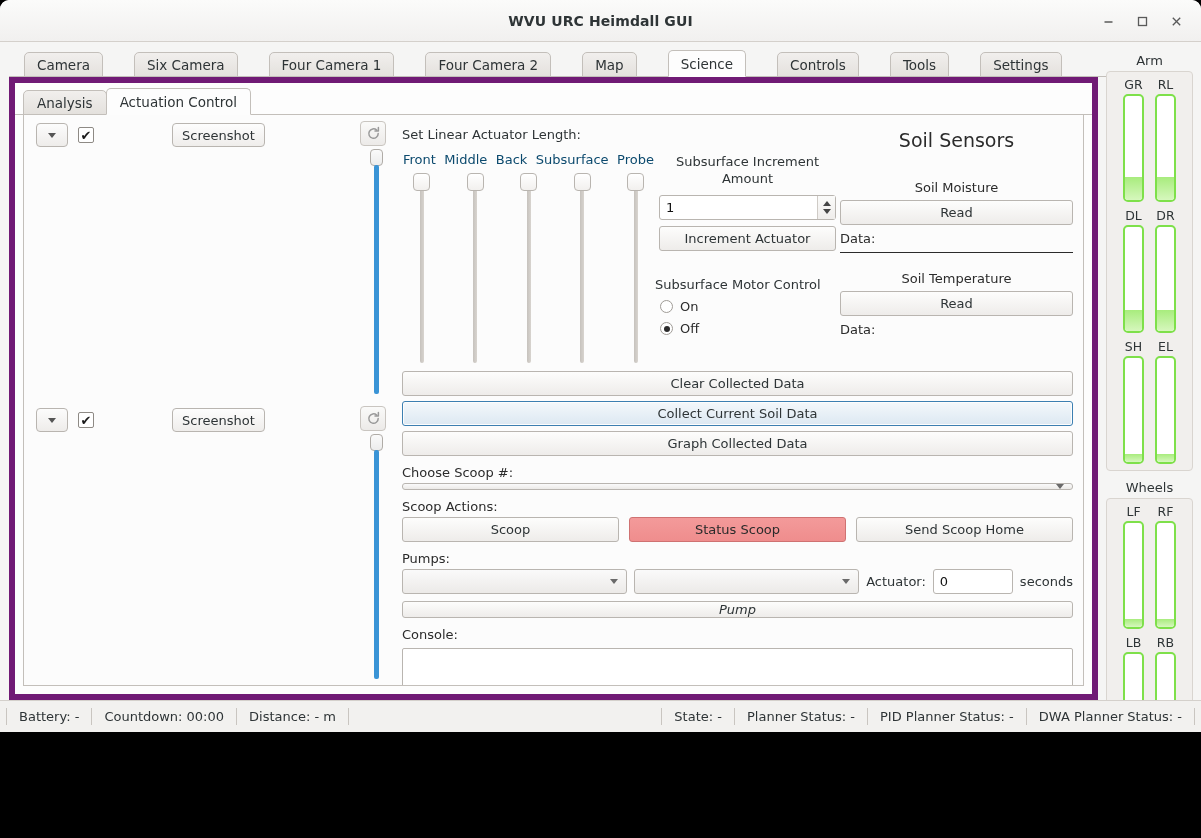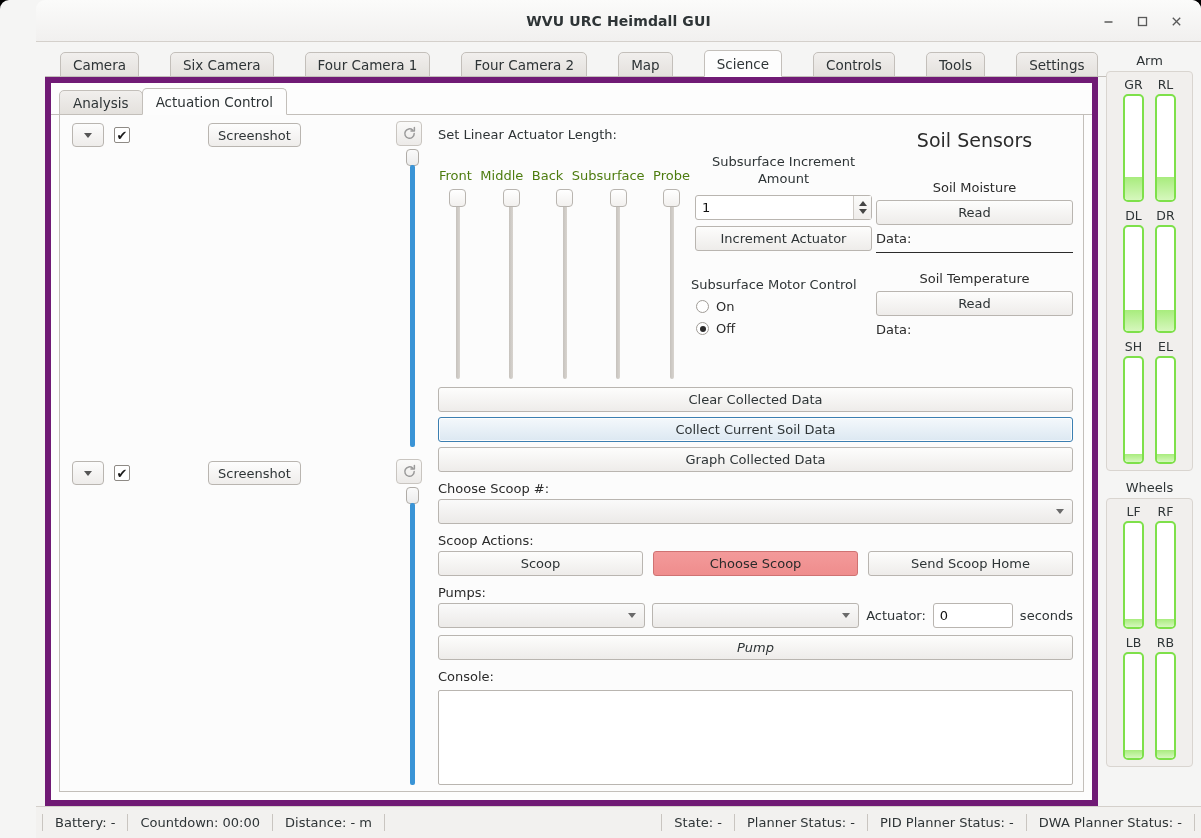--- a/index.html
+++ b/index.html
@@ -10,27 +10,26 @@
     font-family: "DejaVu Sans", "Liberation Sans", sans-serif;
     font-size: 13px;
     color: #2b2b2b;
     overflow: hidden;
   }
 
   
   #window {
     position: absolute;
     left: 0; top: 0;
-    width: 1201px; height: 838px;
+    width: 1201px; height: 732px;
     background: #f5f5f4;
     border-radius: 9px 9px 0 0;
     overflow: hidden;
     display: flex;
     flex-direction: column;
-    padding-left: 36px;
   }
 
   
   #titlebar {
     height: 42px;
     min-height: 42px;
     background: linear-gradient(to bottom, #fbfbfa, #f1f0ef);
     border-bottom: 1px solid #d4d0cb;
     border-radius: 9px 9px 0 0;
     display: flex;
@@ -274,21 +273,21 @@
   }
 
   
   .actblock { width: 253px; min-width: 253px; }
   .actheadrow {
     display: flex;
     justify-content: space-between;
     margin-top: 10px;
     padding: 0 1px;
   }
-  .actheadrow span { font-size: 13px; color:#4d7c0f;margin-top:16px; }
+  .actheadrow span { font-size: 13px; color:#0c4a6e; }
   .sliderrow {
     display: flex;
     justify-content: space-between;
     height: 190px;
     padding: 0 1px;
     margin-top: 6px;
   }
   .vslider {
     width: 37px;
     display: flex;
@@ -662,21 +661,21 @@
             </div>
 
             <div class="fieldlbl">Choose Scoop #:</div>
             <div class="combo">
               <span class="tri-down-sm"></span>
             </div>
 
             <div class="fieldlbl">Scoop Actions:</div>
             <div class="row3">
               <div class="btn">Scoop</div>
-              <div class="btn btn-danger">Choose Scoop</div>
+              <div class="btn btn-danger">Status Scoop</div>
               <div class="btn">Send Scoop Home</div>
             </div>
 
             <div class="fieldlbl">Pumps:</div>
             <div class="pumprow">
               <div class="combo">
                 <span class="tri-down-sm"></span>
               </div>
               <div class="combo">
                 <span class="tri-down-sm"></span>

